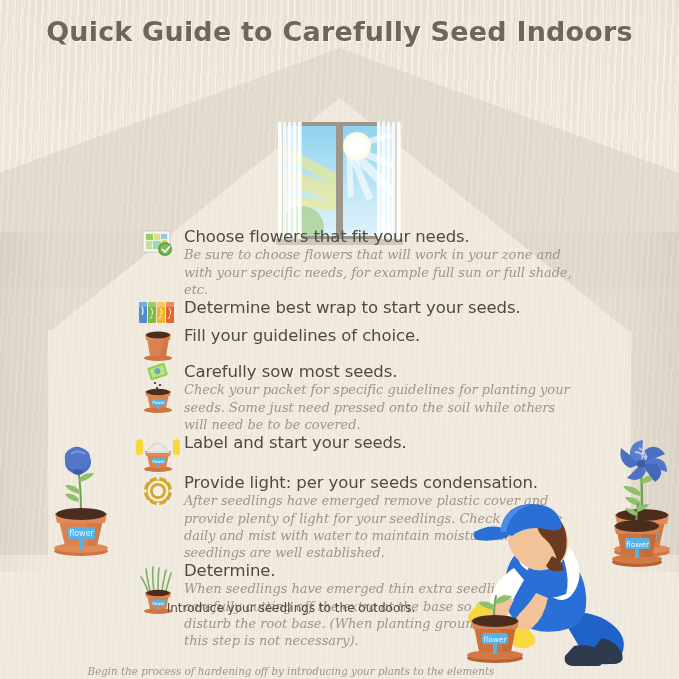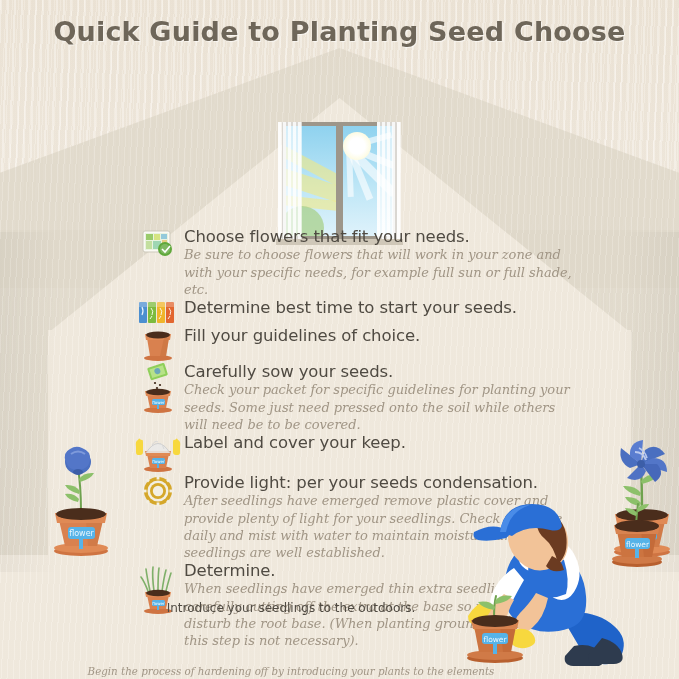--- a/index.html
+++ b/index.html
@@ -148,21 +148,21 @@
       <div class="ray" style="left:6px;top:18px;width:56px;height:7px;transform:rotate(68deg);"></div>
       <div class="ray" style="left:6px;top:18px;width:50px;height:6px;transform:rotate(88deg);"></div>
       <div class="ray" style="left:6px;top:18px;width:44px;height:6px;transform:rotate(-16deg);"></div>
       <div class="sunball" style="left:0px;top:6px;"></div>
     </div>
     <div class="curtain l"></div>
     <div class="curtain r"></div>
     <div class="win-sill"></div>
   </div>
 
-  <div class="title">Quick Guide to Planting Seed Choose</div>
+  <div class="title">Quick Guide to Carefully Seed Indoors</div>
 
   <div class="steps">
 
     <div class="step">
       <div class="step-icon">
         <svg width="34" height="30" viewBox="0 0 34 30">
           <rect x="2" y="2" width="27" height="21" rx="2" fill="#fbfaf4" stroke="#cdc9bb" stroke-width="1"></rect>
           <rect x="4" y="4" width="23" height="17" fill="#e9f3e0"></rect>
           <rect x="5" y="5" width="7" height="6" fill="#86c04e" opacity=".8"></rect>
           <rect x="13" y="5" width="6" height="6" fill="#cfe06a" opacity=".8"></rect>
@@ -192,21 +192,21 @@
           <path d="M13 8 q3 3 1 7 M14 16 l-2 3" stroke="#f0f8e4" stroke-width="1" fill="none"></path>
           <path d="M22 8 q3 3 1 7 M23 16 l-2 3" stroke="#fdf4dd" stroke-width="1" fill="none"></path>
           <path d="M31 8 q3 3 1 7 M32 16 l-2 3" stroke="#fdeade" stroke-width="1" fill="none"></path>
           <rect x="1" y="2" width="8" height="5" fill="#ffffff" opacity=".25"></rect>
           <rect x="10" y="2" width="8" height="5" fill="#ffffff" opacity=".25"></rect>
           <rect x="19" y="2" width="8" height="5" fill="#ffffff" opacity=".25"></rect>
           <rect x="28" y="2" width="8" height="5" fill="#ffffff" opacity=".25"></rect>
         </svg>
       </div>
       <div class="step-body">
-        <div class="step-head">Determine best time to start your seeds.</div>
+        <div class="step-head">Determine best wrap to start your seeds.</div>
       </div>
     </div>
 
     <div class="step">
       <div class="step-icon">
         <svg width="36" height="34" viewBox="0 0 36 34">
           <ellipse cx="18" cy="30" rx="14" ry="3" fill="#cf7442"></ellipse>
           <path d="M7 10 L29 10 L26 28 L10 28 Z" fill="#d9814f"></path>
           <path d="M7 10 L16 10 L15 28 L10 28 Z" fill="#e0906" opacity="0"></path>
           <path d="M5 6 L31 6 L30 12 L6 12 Z" fill="#e08a55"></path>
@@ -233,21 +233,21 @@
           <ellipse cx="19" cy="46" rx="14" ry="3" fill="#cf7442"></ellipse>
           <path d="M8 30 L30 30 L27 44 L11 44 Z" fill="#d9814f"></path>
           <path d="M6 27 L32 27 L31 32 L7 32 Z" fill="#e08a55"></path>
           <ellipse cx="19" cy="28" rx="12" ry="3.2" fill="#4a2d1c"></ellipse>
           <rect x="13" y="35" width="13" height="6" rx="1.5" fill="#56b3e8"></rect>
           <rect x="18" y="40" width="2" height="5" fill="#56b3e8"></rect>
           <text x="19.5" y="39.5" font-size="4" fill="#ffffff" text-anchor="middle" font-family="DejaVu Sans">flower</text>
         </svg>
       </div>
       <div class="step-body">
-        <div class="step-head">Carefully sow your seeds.</div>
+        <div class="step-head">Carefully sow most seeds.</div>
         <div class="step-desc">Check your packet for specific guidelines for planting your seeds.  Some just need pressed onto the soil while others will need be to be covered.</div>
       </div>
     </div>
 
     <div class="step">
       <div class="step-icon">
         <svg width="48" height="38" viewBox="0 0 48 38">
           <ellipse cx="24" cy="34" rx="14" ry="3" fill="#cf7442"></ellipse>
           <path d="M13 19 L35 19 L32 33 L16 33 Z" fill="#d9814f"></path>
           <path d="M11 16 L37 16 L36 21 L12 21 Z" fill="#e08a55"></path>
@@ -259,21 +259,21 @@
           <text x="24.5" y="27.5" font-size="4" fill="#ffffff" text-anchor="middle" font-family="DejaVu Sans">flower</text>
           <g fill="#f7d83e">
             <path d="M2 12 q-1 -6 2 -7 q1 -3 3 0 q2 -1 2 2 l0 10 q0 3 -3 3 l-2 0 q-2 0 -2 -3 Z"></path>
           </g>
           <g fill="#f7d83e">
             <path d="M46 12 q1 -6 -2 -7 q-1 -3 -3 0 q-2 -1 -2 2 l0 10 q0 3 3 3 l2 0 q2 0 2 -3 Z"></path>
           </g>
         </svg>
       </div>
       <div class="step-body">
-        <div class="step-head">Label and cover your keep.</div>
+        <div class="step-head">Label and start your seeds.</div>
       </div>
     </div>
 
     <div class="step">
       <div class="step-icon">
         <svg width="32" height="32" viewBox="0 0 32 32">
           <circle cx="16" cy="16" r="14" fill="#d5a72a"></circle>
           <circle cx="16" cy="16" r="10.5" fill="#f3efe3"></circle>
           <circle cx="16" cy="16" r="8" fill="#d5a72a"></circle>
           <circle cx="16" cy="16" r="5.2" fill="#f3efe3"></circle>

